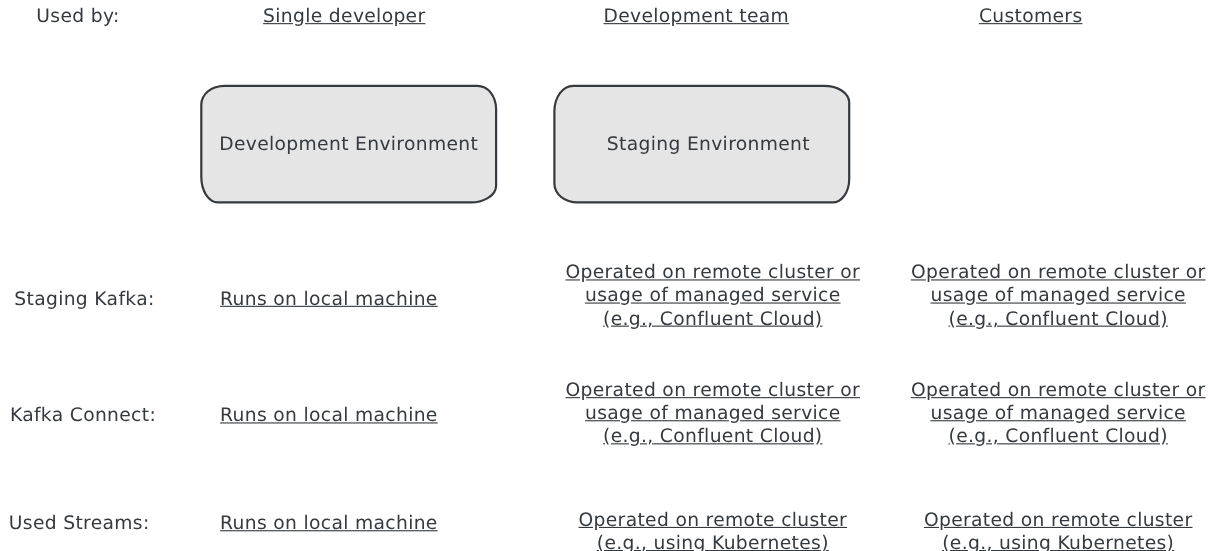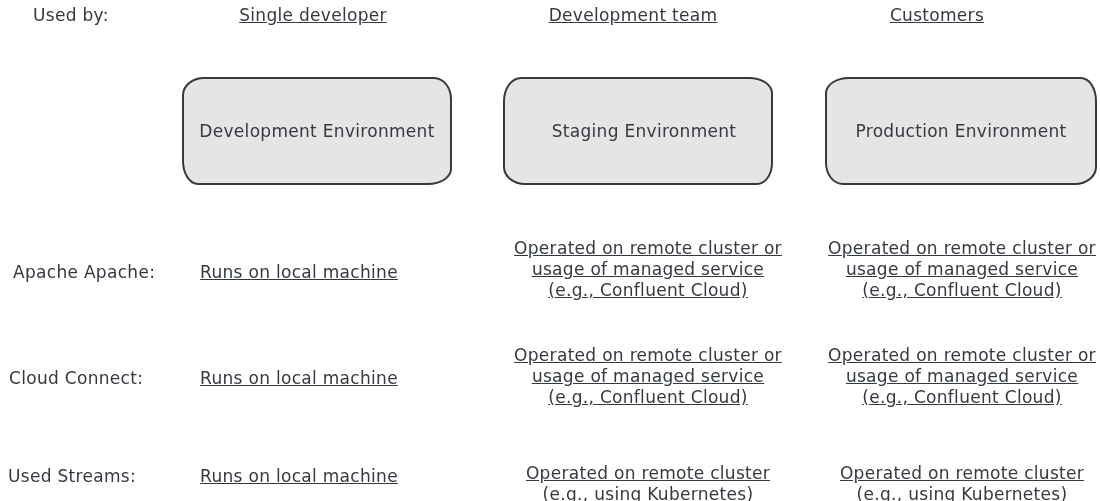--- a/index.html
+++ b/index.html
@@ -76,34 +76,31 @@
   <div id="hdr-1" class="abs hdr">Single developer</div>
   <div id="hdr-3" class="abs hdr">Customers</div>
   <div id="hdr-2" class="abs hdr">Development team</div>
 
   <div id="env-box-dev" class="env-box">
     <span>Development Environment</span>
   </div>
   <div id="env-box-stg" class="env-box">
     <span>Staging Environment</span>
   </div>
-  <div id="env-box-prod" class="env-box">
-    <span>Production Environment</span>
-  </div>
 
-  <span id="row1-label" class="abs row-label">Apache Apache:</span>
+  <span id="row1-label" class="abs row-label">Staging Kafka:</span>
   <div class="abs cell c2 r1-single">Runs on local machine</div>
   <div class="abs cell c3 r1-block">Operated on remote cluster or
 usage of managed service
 (e.g., Confluent Cloud)</div>
   <div class="abs cell c4 r1-block">Operated on remote cluster or
 usage of managed service
 (e.g., Confluent Cloud)</div>
 
-  <span id="row2-label" class="abs row-label">Cloud Connect:</span>
+  <span id="row2-label" class="abs row-label">Kafka Connect:</span>
   <div class="abs cell c2 r2-single">Runs on local machine</div>
   <div class="abs cell c3 r2-block">Operated on remote cluster or
 usage of managed service
 (e.g., Confluent Cloud)</div>
   <div class="abs cell c4 r2-block">Operated on remote cluster or
 usage of managed service
 (e.g., Confluent Cloud)</div>
 
   <span id="row3-label" class="abs row-label">Used Streams:</span>
   <div class="abs cell c2 r3-single">Runs on local machine</div>

